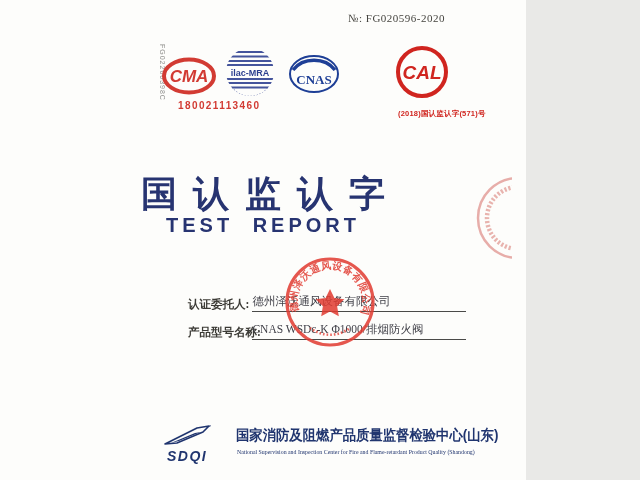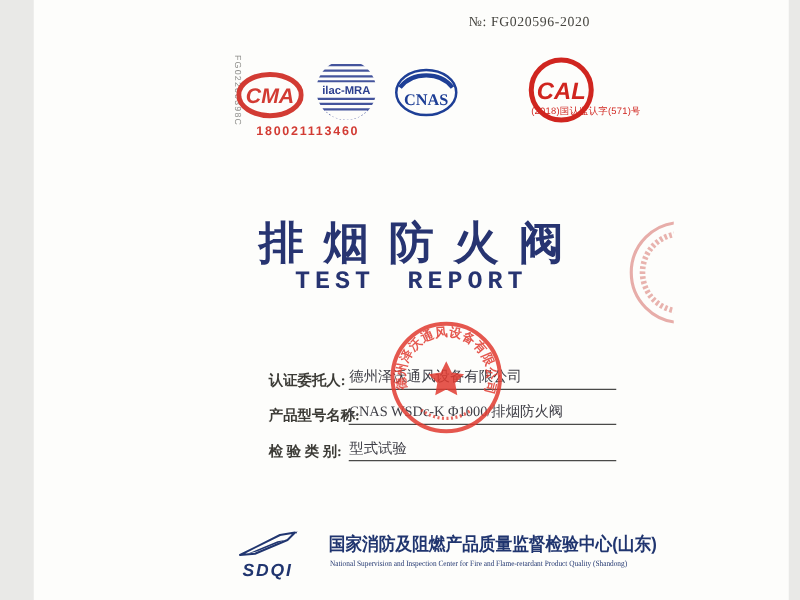--- a/index.html
+++ b/index.html
@@ -1,40 +1,40 @@
 <!DOCTYPE html>
 <html><head>
 <meta charset="utf-8">
 <style>
   html,body{margin:0;padding:0;background:#e9e9e7;}
-  .page{position:relative;width:604px;height:480px;background:#fdfdfb;overflow:hidden;
-        font-family:"Liberation Sans",sans-serif;margin-left:27px;}
+  .page{position:relative;width:526px;height:480px;background:#fdfdfb;overflow:hidden;
+        font-family:"Liberation Sans",sans-serif;}
   
   .no-line{position:absolute;left:348px;top:12px;font-family:"Liberation Serif",serif;
            font-size:11px;color:#45443f;letter-spacing:.5px;}
   .side-code{position:absolute;left:166px;top:44px;font-size:7px;color:#8f8f8c;
              letter-spacing:1px;transform:rotate(90deg);transform-origin:left top;white-space:nowrap;}
   
   .cma-badge{position:absolute;left:162px;top:56px;}
   .cma-number{position:absolute;left:178px;top:100px;font-size:10px;color:#d23b33;
               letter-spacing:1.4px;font-weight:bold;}
   .ilac-badge{position:absolute;left:225px;top:47px;}
   .cnas-badge{position:absolute;left:288px;top:53px;}
   .cnas-text{position:absolute;left:348px;top:52px;line-height:8.6px;}
   .cnas-text .cn{font-size:8px;font-weight:bold;color:#8a3430;letter-spacing:1px;}
   .cnas-text .en{font-size:6.8px;font-weight:bold;color:#3c3c46;letter-spacing:.3px;}
   .cal-badge{position:absolute;left:395px;top:45px;}
-  .cal-caption{position:absolute;left:384px;top:84px;font-size:7.5px;color:#d0251f;
-               font-weight:normal;letter-spacing:.2px;padding-left:14px;}
+  .cal-caption{position:absolute;left:384px;top:109px;font-size:7.5px;color:#d0251f;
+               font-weight:bold;letter-spacing:.2px;padding-left:14px;}
   
   .title-cn{position:absolute;left:0;top:170px;width:100%;text-align:center;
             font-size:36px;font-weight:bold;color:#273471;letter-spacing:16px;padding-left:16px;
             box-sizing:border-box;font-family:"Liberation Sans",sans-serif;}
   .title-en{position:absolute;left:0;top:214px;width:100%;text-align:center;
-            font-family:Liberation Mono, monospace;font-size:20px;font-weight:bold;
+            font-family:Liberation Sans, sans-serif;font-size:20px;font-weight:bold;
             color:#273471;letter-spacing:4px;word-spacing:10px;}
   
   .right-stamp{position:absolute;left:466px;top:172px;opacity:.8;}
   
   .field-row{position:absolute;left:188px;height:18px;white-space:nowrap;}
   .field-label{display:inline-block;font-size:11.5px;color:#3c3b36;font-weight:bold;
                width:58px;vertical-align:bottom;font-family:"Liberation Serif",serif;}
   .field-label.wide{letter-spacing:0;}
   .field-value{display:inline-block;width:214px;margin-left:2px;font-size:11.5px;color:#3e3e46;
                font-family:"Liberation Serif",serif;border-bottom:1px solid #4a4a48;
@@ -97,39 +97,35 @@
     <text x="26" y="31" text-anchor="middle" font-family="Liberation Serif,serif" font-size="13" font-weight="bold" fill="#1e3f96">CNAS</text>
   </svg>
 
 
   <svg class="cal-badge" width="54" height="54" viewBox="0 0 54 54">
     <circle cx="27" cy="27" r="24" fill="none" stroke="#d0251f" stroke-width="4"></circle>
     <text x="27" y="34" text-anchor="middle" font-family="Liberation Sans,sans-serif" font-size="19" font-weight="bold" font-style="italic" fill="#d0251f">CAL</text>
   </svg>
   <div class="cal-caption">(2018)国认监认字(571)号</div>
 
-  <div class="title-cn">排烟防火阀</div>
+  <div class="title-cn">国认监认字</div>
   <div class="title-en">TEST REPORT</div>
 
   <svg class="right-stamp" width="46" height="92" viewBox="0 0 46 92">
     <circle cx="52" cy="46" r="40" fill="none" stroke="#e29a95" stroke-width="2.5"></circle>
     <circle cx="52" cy="46" r="31" fill="none" stroke="#de908a" stroke-width="4.5" stroke-dasharray="2.2,1.8" opacity=".85"></circle>
   </svg>
 
   <div class="field-row row-1">
     <span class="field-label">认证委托人:</span>
     <span class="field-value">德州泽沃通风设备有限公司</span>
   </div>
   <div class="field-row row-2">
     <span class="field-label wide">产品型号名称:</span>
     <span class="field-value">CNAS WSDc-K Φ1000/排烟防火阀</span>
-  </div>
-  <div class="field-row row-3">
-    <span class="field-label">检 验 类 别:</span>
-    <span class="field-value">型式试验</span>
   </div>
 
   <svg class="seal" width="100" height="100" viewBox="-50 -50 100 100">
     <circle cx="0" cy="0" r="43" fill="none" stroke="#e13b31" stroke-width="3.2"></circle>
     <defs>
       <path id="sealArc" d="M -31,11.3 A 33,33 0 1 1 31,11.3" fill="none"></path>
     </defs>
     <text font-size="10" font-weight="bold" fill="#e13b31" letter-spacing="0.5" font-family="Liberation Sans,sans-serif">
       <textPath href="#sealArc" startOffset="2">德州泽沃通风设备有限公司</textPath>
     </text>

